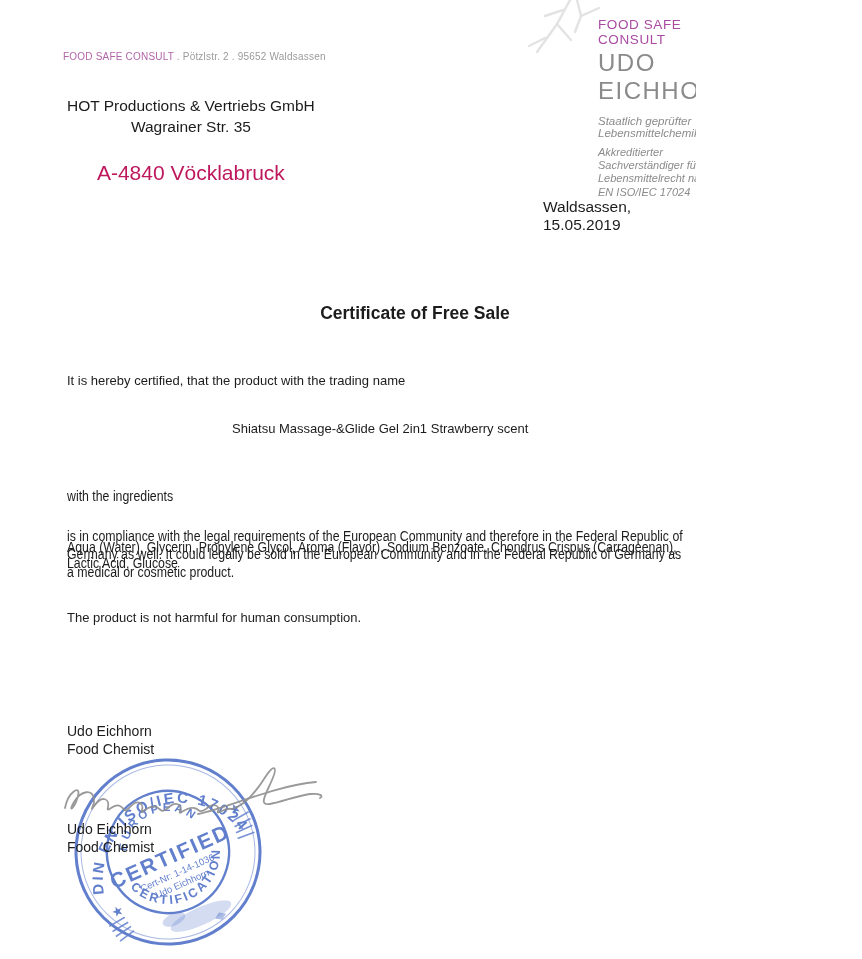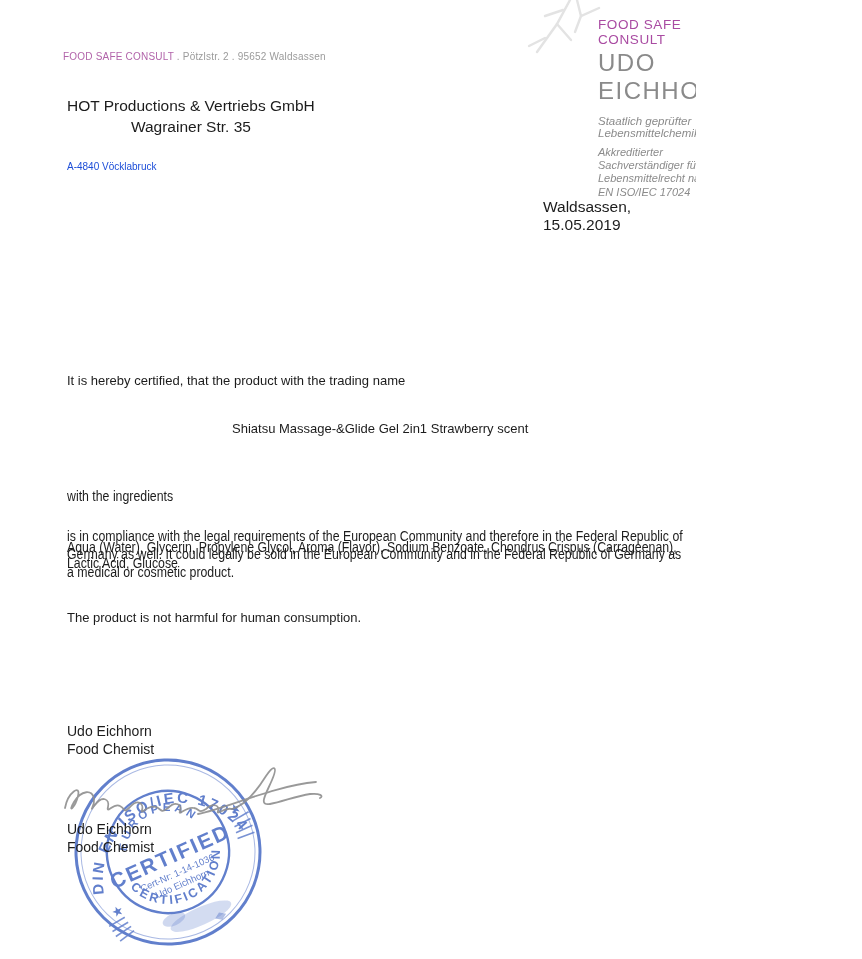--- a/index.html
+++ b/index.html
@@ -15,21 +15,21 @@
   .lh-qual{font-size:11.5px;font-style:italic;color:#8b8b8b;margin-top:10px;}
   .lh-accr{font-size:11px;font-style:italic;color:#8b8b8b;margin-top:7px;
            white-space:pre-line;line-height:1.2;}
 
   
   .sender{font-size:10px;color:#9b9b9b;letter-spacing:.2px;text-align:right;}
   .sender .brand{color:#b264aa;}
 
   
   .recipient{font-size:15.5px;line-height:1.35;white-space:pre-line;color:#1c1c1c;text-align:center;}
-  .recipient-city{font-size:10px;color:#1d4ed8;}
+  .recipient-city{font-size:21px;color:#be185d;text-align:center;}
 
   .dateline{font-size:15.5px;}
   .title{width:830px;text-align:center;font-size:17.5px;font-weight:bold;}
 
   .body-text{font-size:13px;text-align:right;}
   .condensed{font-size:14px;transform:scaleX(0.88);transform-origin:left top;
              white-space:pre;line-height:1.28;}
   .condensed .tight{line-height:1.12;}
 
   .sig-text{font-size:14px;line-height:1.32;}
@@ -64,20 +64,21 @@
     <span class="brand">FOOD SAFE CONSULT</span><span> . Pötzlstr. 2 . 95652 Waldsassen</span>
   </div>
 
   <div class="abs" style="left:67px;top:96px">
     <div class="recipient"><span>HOT Productions &amp; Vertriebs GmbH</span><br><span>Wagrainer Str. 35</span></div>
     <div class="recipient-city" style="margin-top:23px">A-4840 Vöcklabruck</div>
   </div>
 
   <div class="abs dateline" style="left:543px;top:198px">Waldsassen, 15.05.2019</div>
 
+  <div class="abs title" style="left:0px;top:303px">Certificate of Free Sale</div>
 
   <div class="abs body-text" style="left:67px;top:373px">It is hereby certified, that the product with the trading name</div>
 
   <div class="abs body-text" style="left:232px;top:421px">Shiatsu Massage-&amp;Glide Gel 2in1 Strawberry scent</div>
 
   <div class="abs condensed" style="left:67px;top:453px">
     <div class="tight">with the ingredients</div>
     <div class="tight">Aqua (Water), Glycerin, Propylene Glycol, Aroma (Flavor), Sodium Benzoate, Chondrus Crispus (Carrageenan),
 Lactic Acid, Glucose</div>
   </div>

